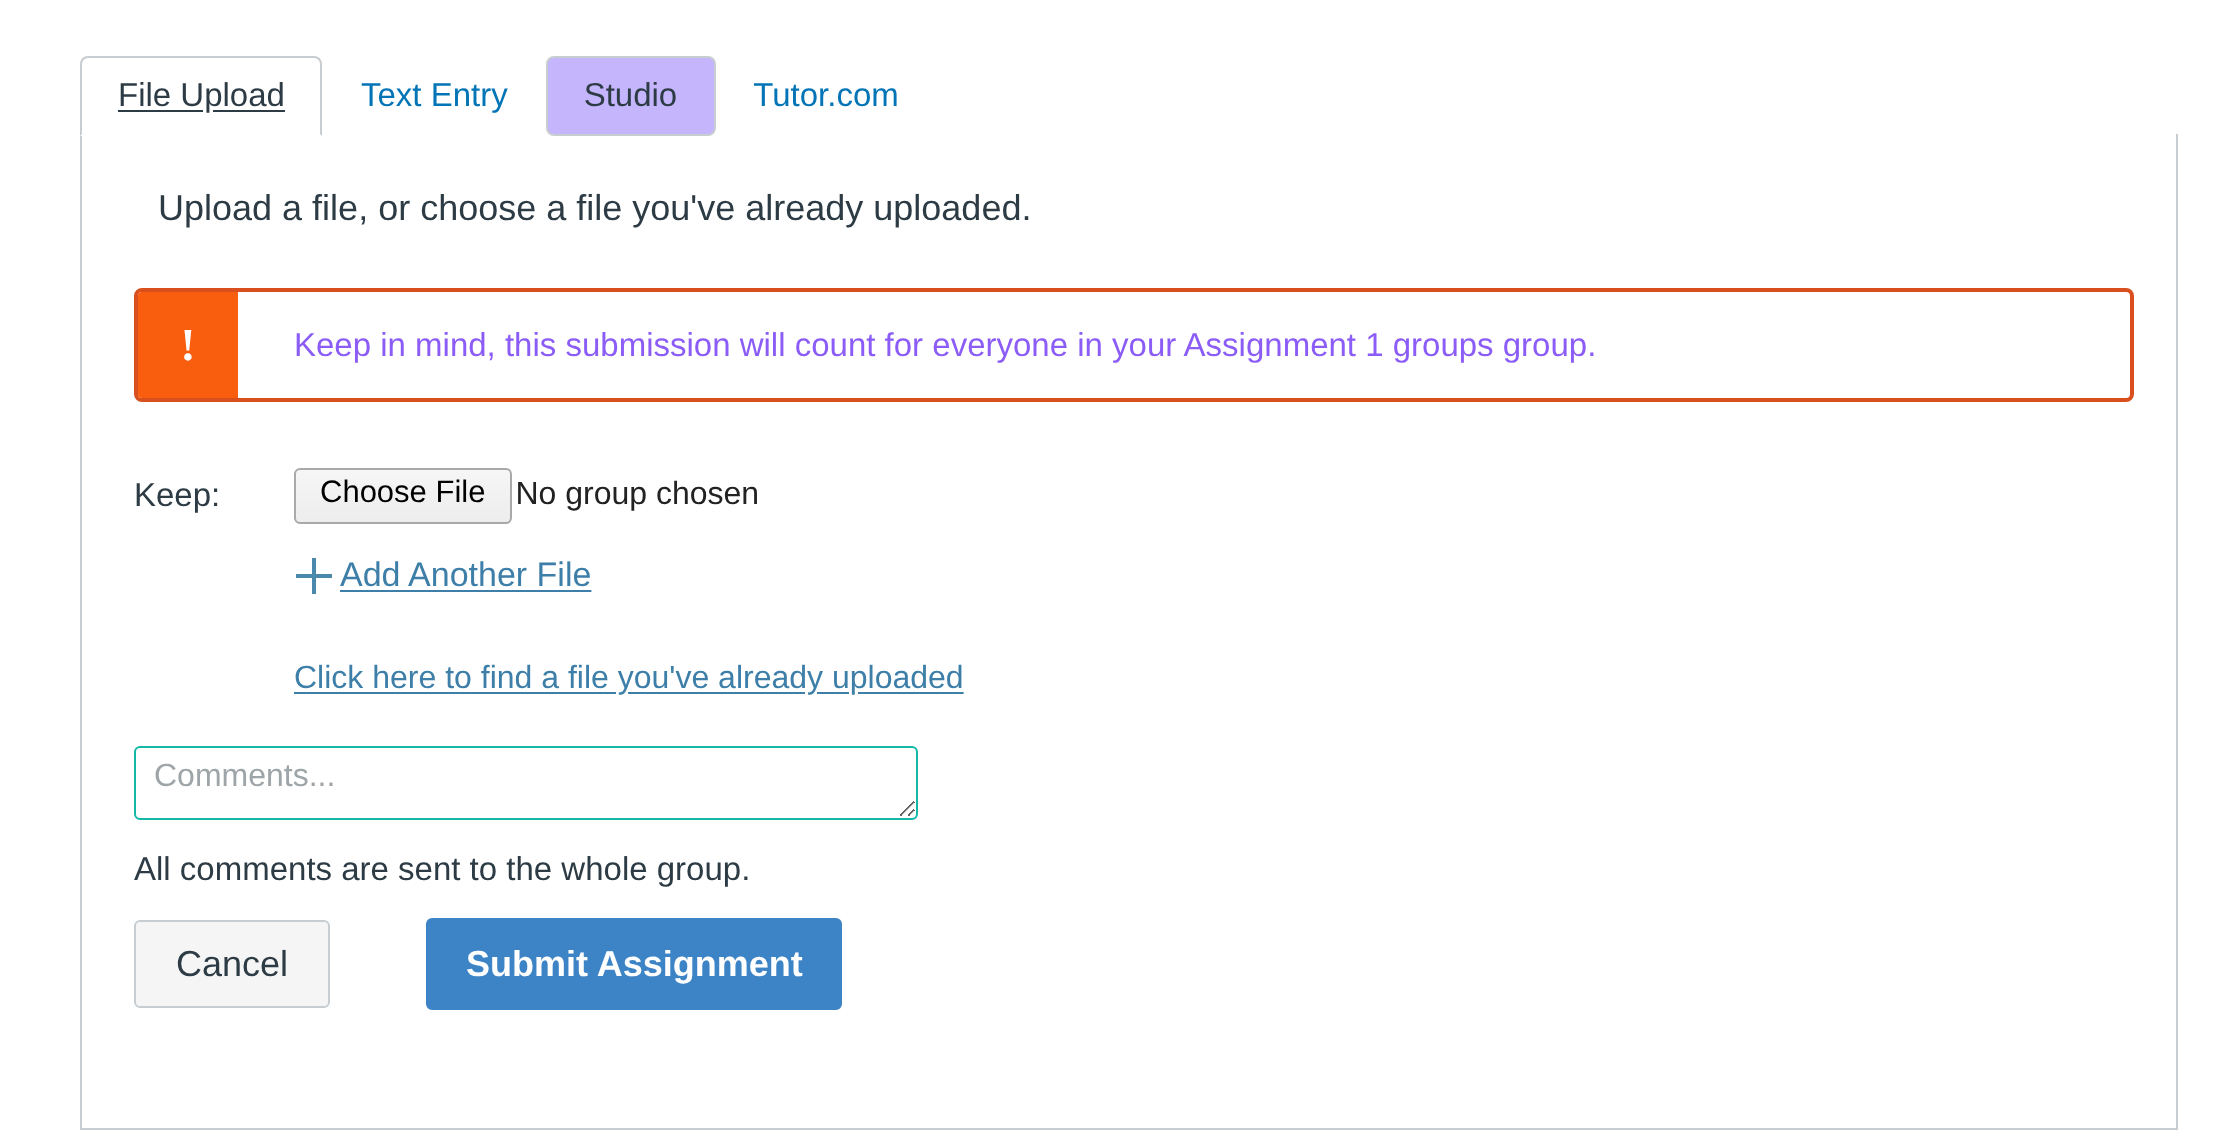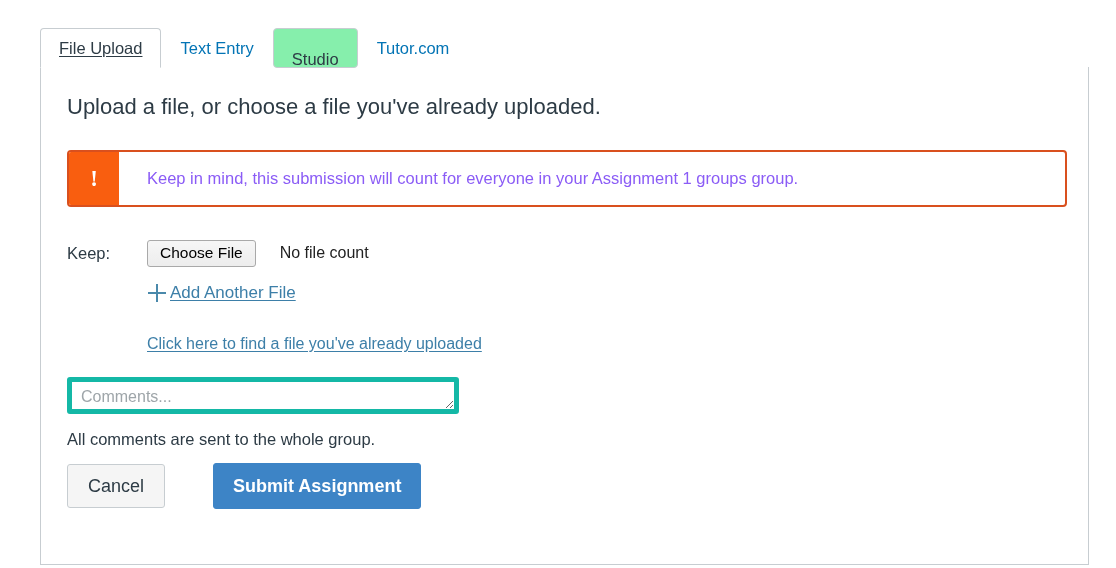--- a/index.html
+++ b/index.html
@@ -65,45 +65,44 @@
   .tab.active {
     color: #2d3b45;
     background: #ffffff;
     border-color: #c7cdd1;
     border-bottom-color: #ffffff;
     text-decoration: underline;
     text-underline-offset: 2px;
   }
   .tab.boxed {
     color: #2d3b45;
-    background: #86efac;
+    background: #c4b5fd;
     border-color: #c7cdd1;
     border-radius: 4px;
-    align-items: flex-end;
   }
 
   
   .panel {
     position: absolute;
     left: 40px;
     top: 67px;
     width: 1049px;
     height: 498px;
     box-sizing: border-box;
     border: 1px solid #c7cdd1;
     border-top: none;
     background: #ffffff;
     padding: 26px 24px 0 26px;
   }
 
   .intro {
-    font-size: 22px;
+    font-size: 18px;
     line-height: 1.3;
     color: #2d3b45;
-    margin: 0 0 28px 0;
+    margin: 0 0 28px 12px;
   }
 
   
   .alert {
     display: flex;
     align-items: stretch;
     box-sizing: border-box;
     width: 1000px;
     min-height: 57px;
     border: 2px solid #d9501e;
@@ -142,21 +141,21 @@
   }
   .file-label {
     width: 80px;
     font-size: 16.5px;
     color: #2d3b45;
     flex: 0 0 auto;
   }
   .file-input-wrap {
     display: flex;
     align-items: center;
-    gap: 24px;
+    gap: 2px;
   }
   .choose-file-btn {
     font-family: "Liberation Sans", sans-serif;
     font-size: 15.5px;
     color: #000000;
     background: linear-gradient(#f6f6f6, #ededed);
     border: 1px solid #a9a9a9;
     border-radius: 3px;
     padding: 3px 12px 4px 12px;
     cursor: pointer;
@@ -216,21 +215,21 @@
     text-underline-offset: 2px;
     cursor: pointer;
   }
 
   
   .comments {
     box-sizing: border-box;
     display: block;
     width: 392px;
     height: 37px;
-    border: 5px solid #14b8a6;
+    border: 1px solid #14b8a6;
     border-radius: 3px;
     padding: 6px 9px;
     font-family: "Liberation Sans", sans-serif;
     font-size: 16px;
     color: #2d3b45;
     resize: vertical;
     background: #fff;
     outline: none;
     margin-bottom: 16px;
   }
@@ -301,21 +300,21 @@
       <div class="alert-icon">
         <span>!</span>
       </div>
       <div class="alert-body">Keep in mind, this submission will count for everyone in your Assignment 1 groups group.</div>
     </div>
 
     <div class="file-row">
       <div class="file-label">Keep:</div>
       <div class="file-input-wrap">
         <button class="choose-file-btn" type="button">Choose File</button>
-        <span class="no-file">No file count</span>
+        <span class="no-file">No group chosen</span>
       </div>
     </div>
 
     <div class="link-row">
       <a class="add-file-link">
         <span class="plus-icon"></span>
         <span class="add-file-text"> Add Another File</span>
       </a>
     </div>
 

